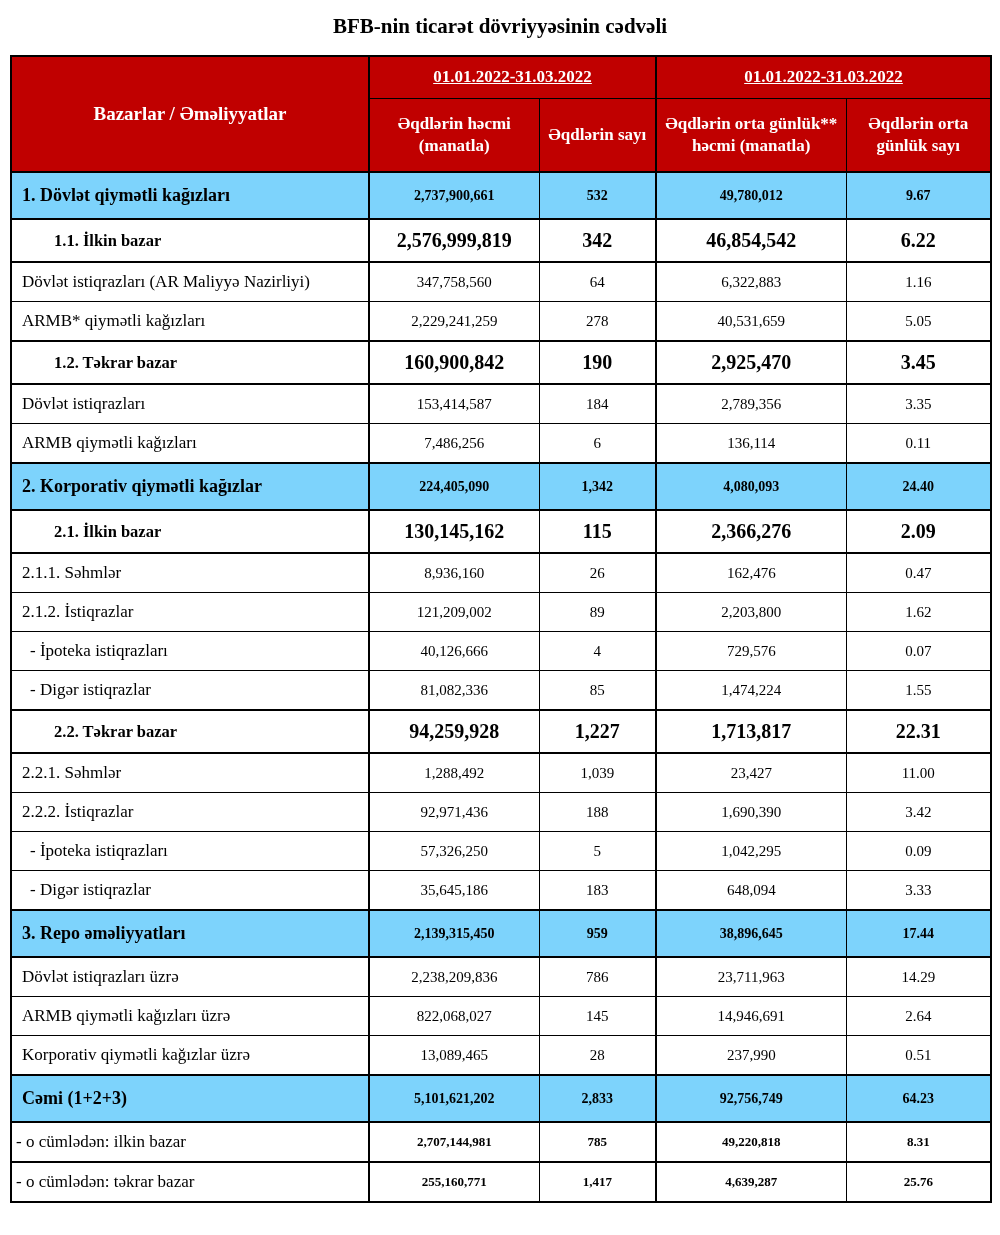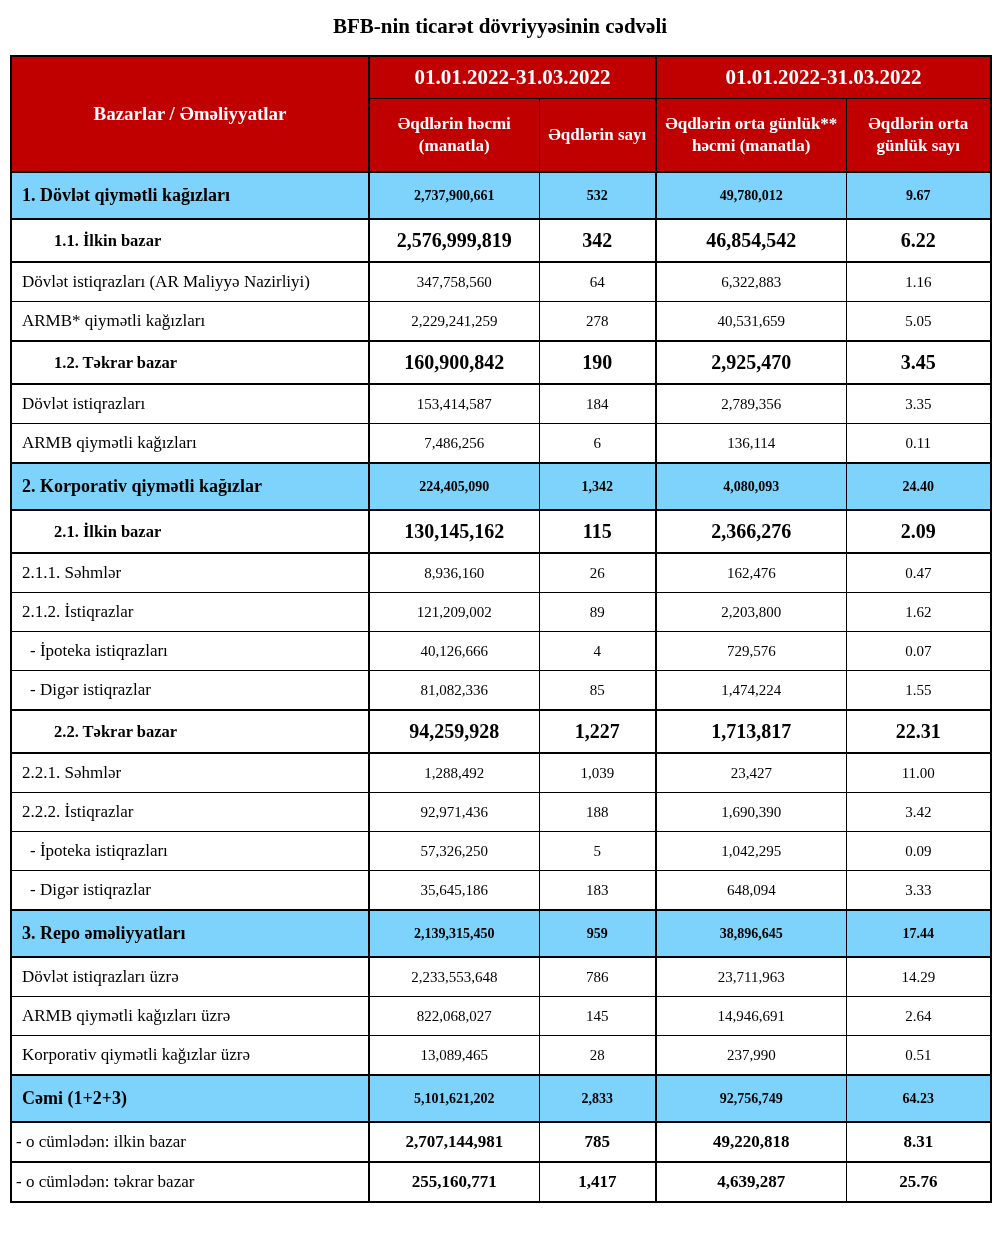--- a/index.html
+++ b/index.html
@@ -3,33 +3,33 @@
 <meta charset="utf-8">
 <style>
   html,body{margin:0;padding:0;background:#ffffff;}
   body{width:1000px;font-family:"Liberation Serif","DejaVu Serif",serif;color:#000;}
   .page{box-sizing:border-box;width:1000px;min-height:1235px;padding:8px 10px 12px;}
   .doc-title{text-align:center;font-weight:bold;font-size:21px;margin:6px 0 16px;}
   table.data-table{border-collapse:collapse;width:980px;table-layout:fixed;border:2px solid #000;margin:0 auto;}
   .data-table th,.data-table td{border:1px solid #000;box-sizing:border-box;overflow:hidden;}
   thead th{background:#C00000;color:#fff;font-weight:bold;text-align:center;vertical-align:middle;padding:4px 8px;}
   th.corner{font-size:19px;}
-  th.period{font-size:21px;height:42px;}
+  th.period{font-size:17px;height:42px;text-decoration:underline;}
   th.sub{font-size:17px;height:74px;line-height:1.3;}
   td.label{text-align:left;padding:9px 10px;font-size:17px;}
   td.num{text-align:center;padding:9px 4px;font-size:15px;}
   tr.section td,tr.total td{background:#7dd3fc;font-weight:bold;border-top-width:2px;border-bottom-width:2px;}
   tr.section td.label,tr.total td.label{font-size:18px;padding-top:12px;padding-bottom:12px;}
   tr.section td.num,tr.total td.num{font-size:14px;}
   tr.subsection td{font-weight:bold;border-top-width:2px;border-bottom-width:2px;}
   tr.subsection td.label{padding-left:42px;font-size:16.5px;}
   tr.subsection td.num{font-size:20px;}
   tr.subitem td.label{padding-left:18px;border-radius:11px;}
   tr.totalsub td{border-top-width:2px;border-bottom-width:2px;}
-  tr.totalsub td.num{font-weight:bold;font-size:17px;}
+  tr.totalsub td.num{font-weight:bold;font-size:13px;}
   tr.totalsub td.label{padding-left:4px;}
   .b2l{border-left-width:2px !important;}
   .footnotes{margin-top:8px;font-size:13.5px;padding-left:6px;}
   .footnotes div{margin:2px 0;}
 </style>
 </head>
 <body>
 
 <div class="page">
   <div class="doc-title">BFB-nin ticarət dövriyyəsinin cədvəli</div>
@@ -184,21 +184,21 @@
         </tr>
         <tr class="row section">
           <td class="label">3. Repo əməliyyatları</td>
           <td class="num b2l">2,139,315,450</td>
           <td class="num">959</td>
           <td class="num b2l">38,896,645</td>
           <td class="num">17.44</td>
         </tr>
         <tr class="row normal">
           <td class="label">Dövlət istiqrazları üzrə</td>
-          <td class="num b2l">2,233,553,648</td>
+          <td class="num b2l">2,238,209,836</td>
           <td class="num">786</td>
           <td class="num b2l">23,711,963</td>
           <td class="num">14.29</td>
         </tr>
         <tr class="row normal">
           <td class="label">ARMB qiymətli kağızları üzrə</td>
           <td class="num b2l">822,068,027</td>
           <td class="num">145</td>
           <td class="num b2l">14,946,691</td>
           <td class="num">2.64</td>

